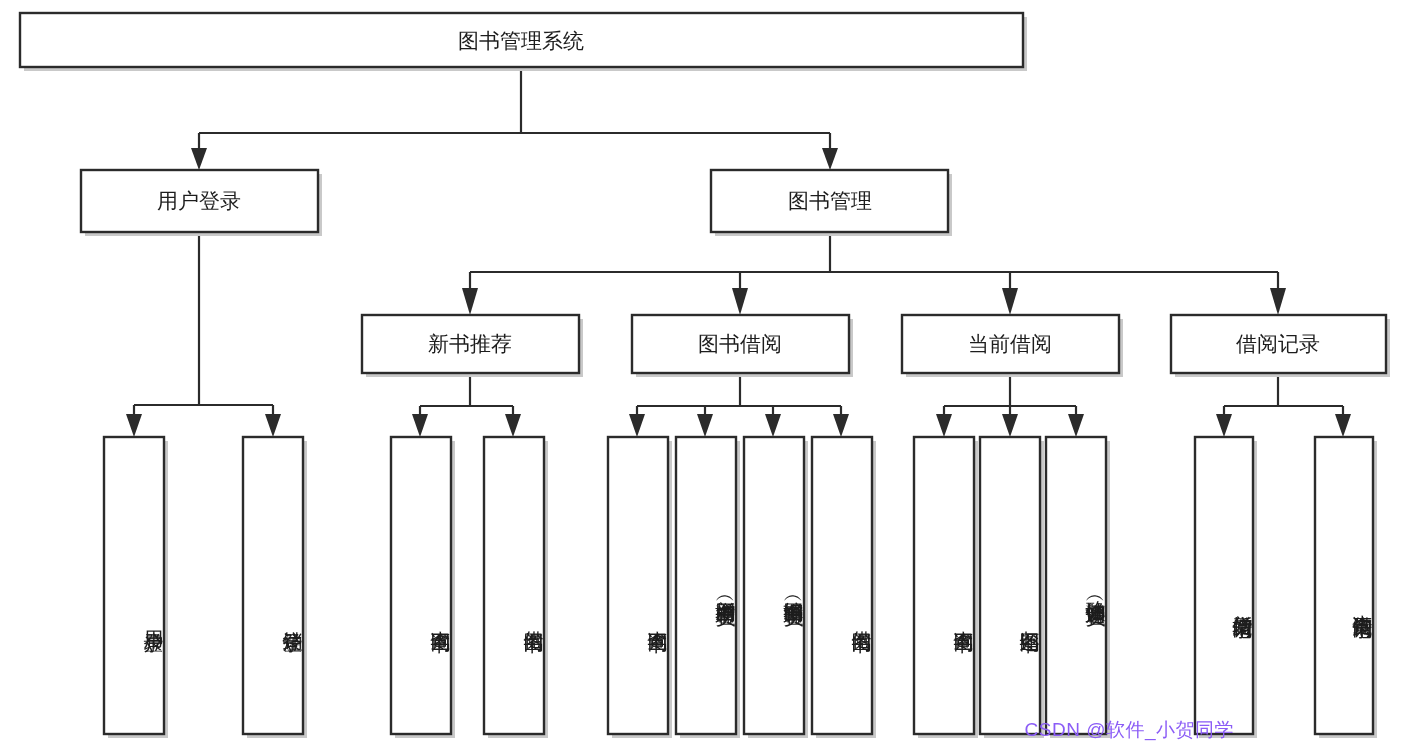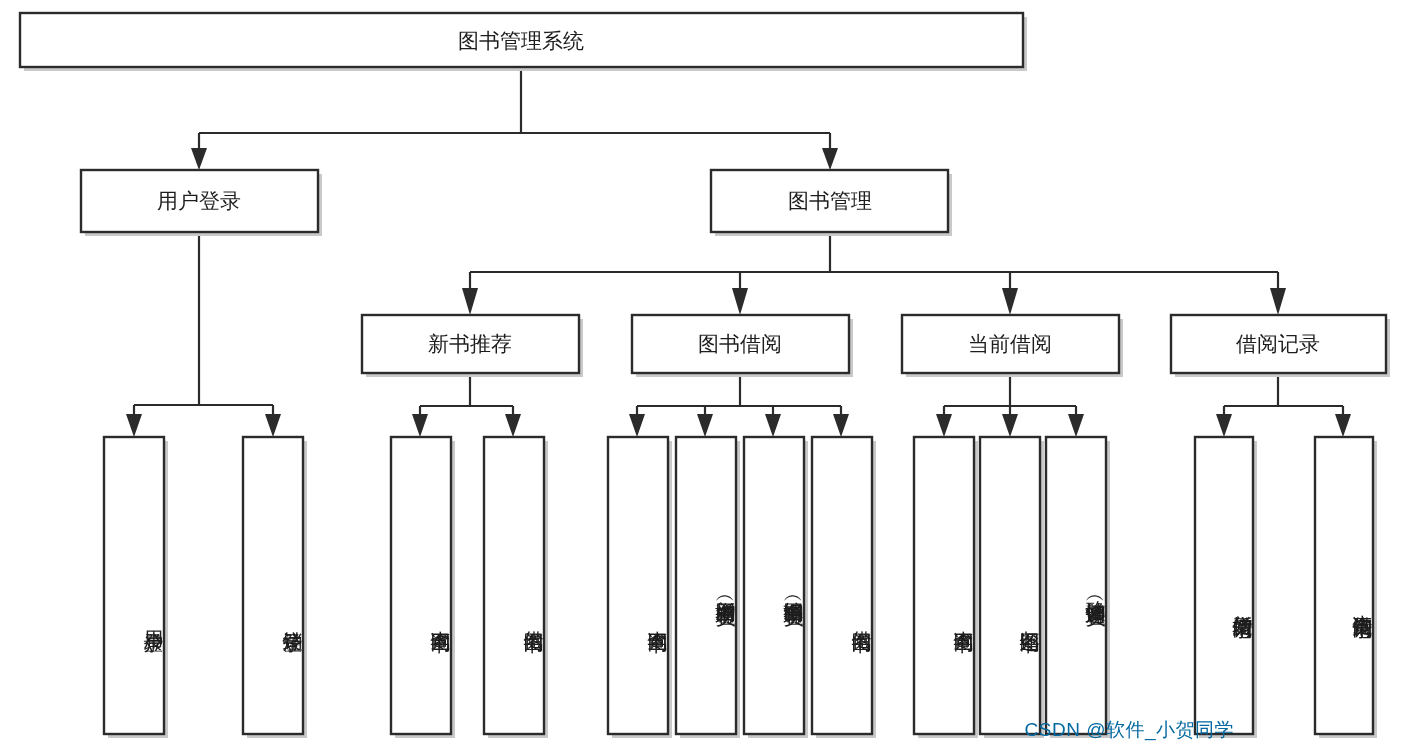--- a/index.html
+++ b/index.html
@@ -66,21 +66,21 @@
     justify-content: center;
     white-space: nowrap;
     pointer-events: none;
   }
   .watermark {
     position: absolute;
     right: 6px;
     bottom: 4px;
     font-family: "Liberation Sans", "DejaVu Sans", sans-serif;
     font-size: 19px;
-    color: #0369a1;
+    color: #8b5cf6;
     white-space: nowrap;
     letter-spacing: 0.5px;
   }
 </style>
 </head>
 <body>
 
 <div id="diagram-root">
 
   <svg class="diagram-canvas" viewBox="0 0 1405 747">

